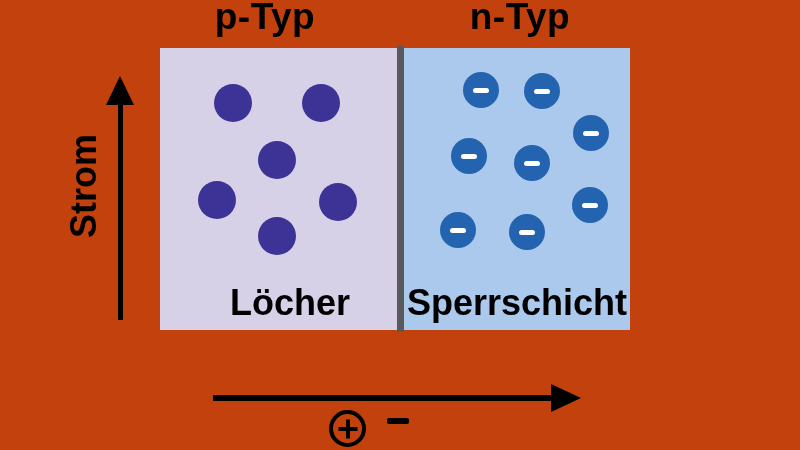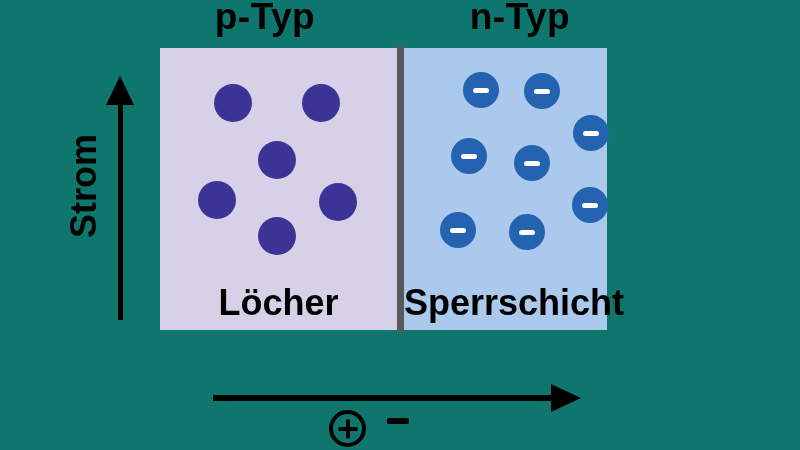--- a/index.html
+++ b/index.html
@@ -6,40 +6,41 @@
   body {
     width: 800px; height: 450px;
     background: #ffffff;
     font-family: "Liberation Sans", sans-serif;
     color: var(--ink, #000);
     overflow: hidden;
   }
   .stage {
     position: relative;
     width: 800px; height: 450px;
-    background: #0f766e;
+    background: #c2410c;
   }
   .title {
     position: absolute;
     top: -4px;
     width: 220px;
     text-align: center;
     font-size: 37px;
     font-weight: 600;
     line-height: 42px;
     letter-spacing: 0.5px;
     white-space: nowrap;
   }
   .p-title { left: 155px; }
   .n-title { left: 410px; }
 
   .region {
     position: absolute;
     top: 48px;
     height: 282px;
+    padding-left: 23px;
   }
   .p-region { left: 160px; width: 237px; background: var(--p-bg, #d7d1e8); }
   .n-region { left: 404px; width: 203px; background: var(--n-bg, #aac9ec); }
   .junction {
     position: absolute;
     left: 397px; top: 46px;
     width: 7px; height: 286px;
     background: var(--junction, #58595b);
   }
 

